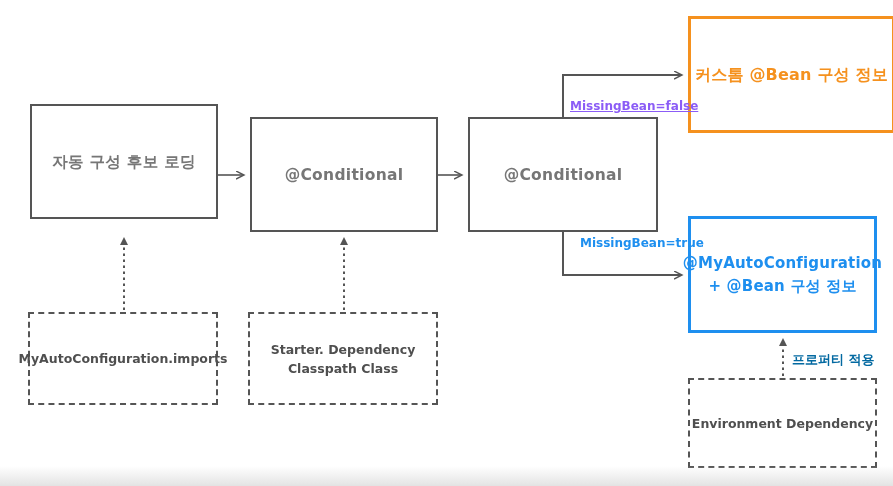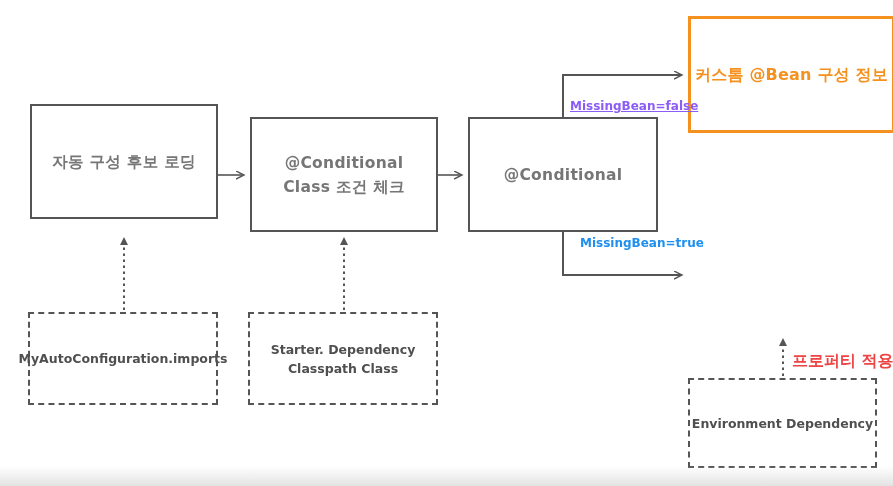--- a/index.html
+++ b/index.html
@@ -66,21 +66,21 @@
   .d3 { left: 688px; top: 378px; width: 189px; height: 90px; }
 
   .edge-label {
     position: absolute;
     font-size: 12px;
     font-weight: bold;
     white-space: nowrap;
   }
   .lbl-false { left: 570px; top: 99px;  color: #8b5cf6; text-decoration: underline; }
   .lbl-true  { left: 568px; top: 236px; color: #1E8FEF; margin-left: 12px; }
-  .lbl-prop  { left: 792px; top: 351px; color: #ef4444; font-size: 16px; }
+  .lbl-prop  { left: 792px; top: 351px; color: #0369a1; font-size: 13px; }
 
   .connectors {
     position: absolute;
     left: 0; top: 0;
     width: 893px;
     height: 486px;
     pointer-events: none;
   }
   .bottom-fade {
     position: absolute;
@@ -111,31 +111,34 @@
     <line x1="344" y1="310" x2="344" y2="239" stroke="#555555" stroke-width="2" stroke-dasharray="2.5,3.5" marker-end="url(#arrowSolid)"></line>
     <line x1="783" y1="376" x2="783" y2="340" stroke="#555555" stroke-width="2" stroke-dasharray="2.5,3.5" marker-end="url(#arrowSolid)"></line>
   </svg>
 
   <div class="box flow b1">
     <div>자동 구성 후보 로딩</div>
   </div>
 
   <div class="box flow b2">
     <div>@Conditional</div>
-    <div>Class 조건 체크</div>
   </div>
 
   <div class="box flow b3">
     <div>@Conditional</div>
   </div>
 
   <div class="box result b-custom">
     <div>커스톰 @Bean 구성 정보</div>
   </div>
 
+  <div class="box result b-myauto">
+    <div>@MyAutoConfiguration</div>
+    <div>+ @Bean 구성 정보</div>
+  </div>
 
   <div class="box dashed d1">
     <div>MyAutoConfiguration.imports</div>
   </div>
 
   <div class="box dashed d2">
     <div>Starter. Dependency</div>
     <div>Classpath Class</div>
   </div>
 

